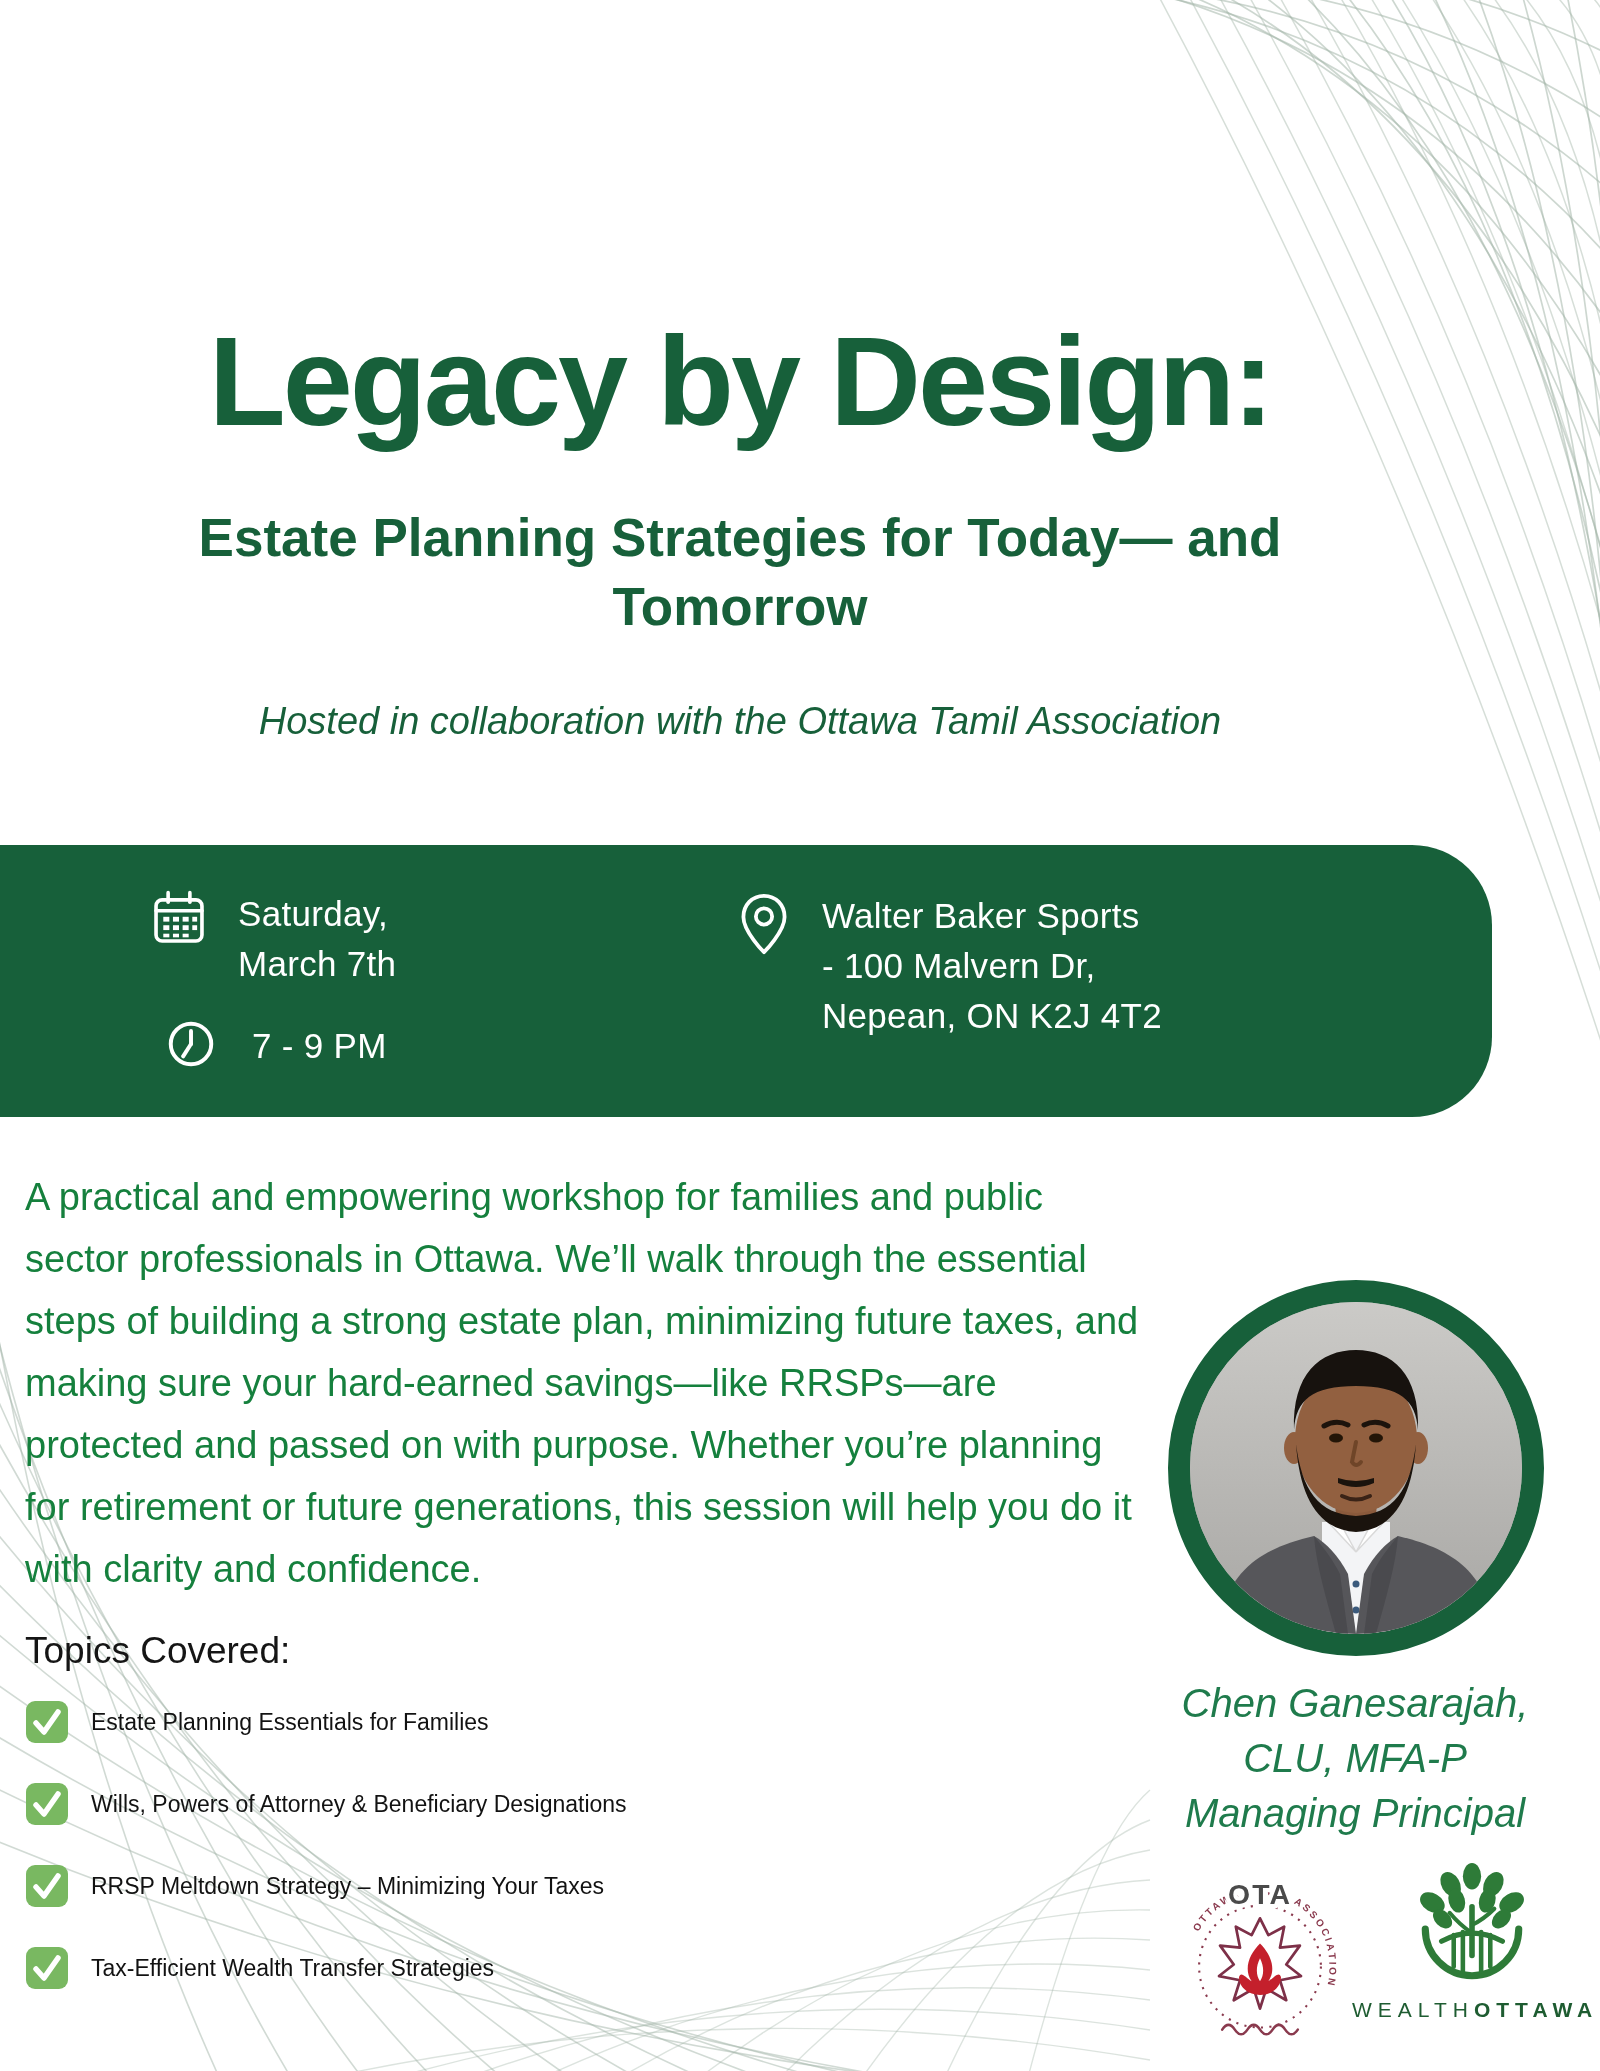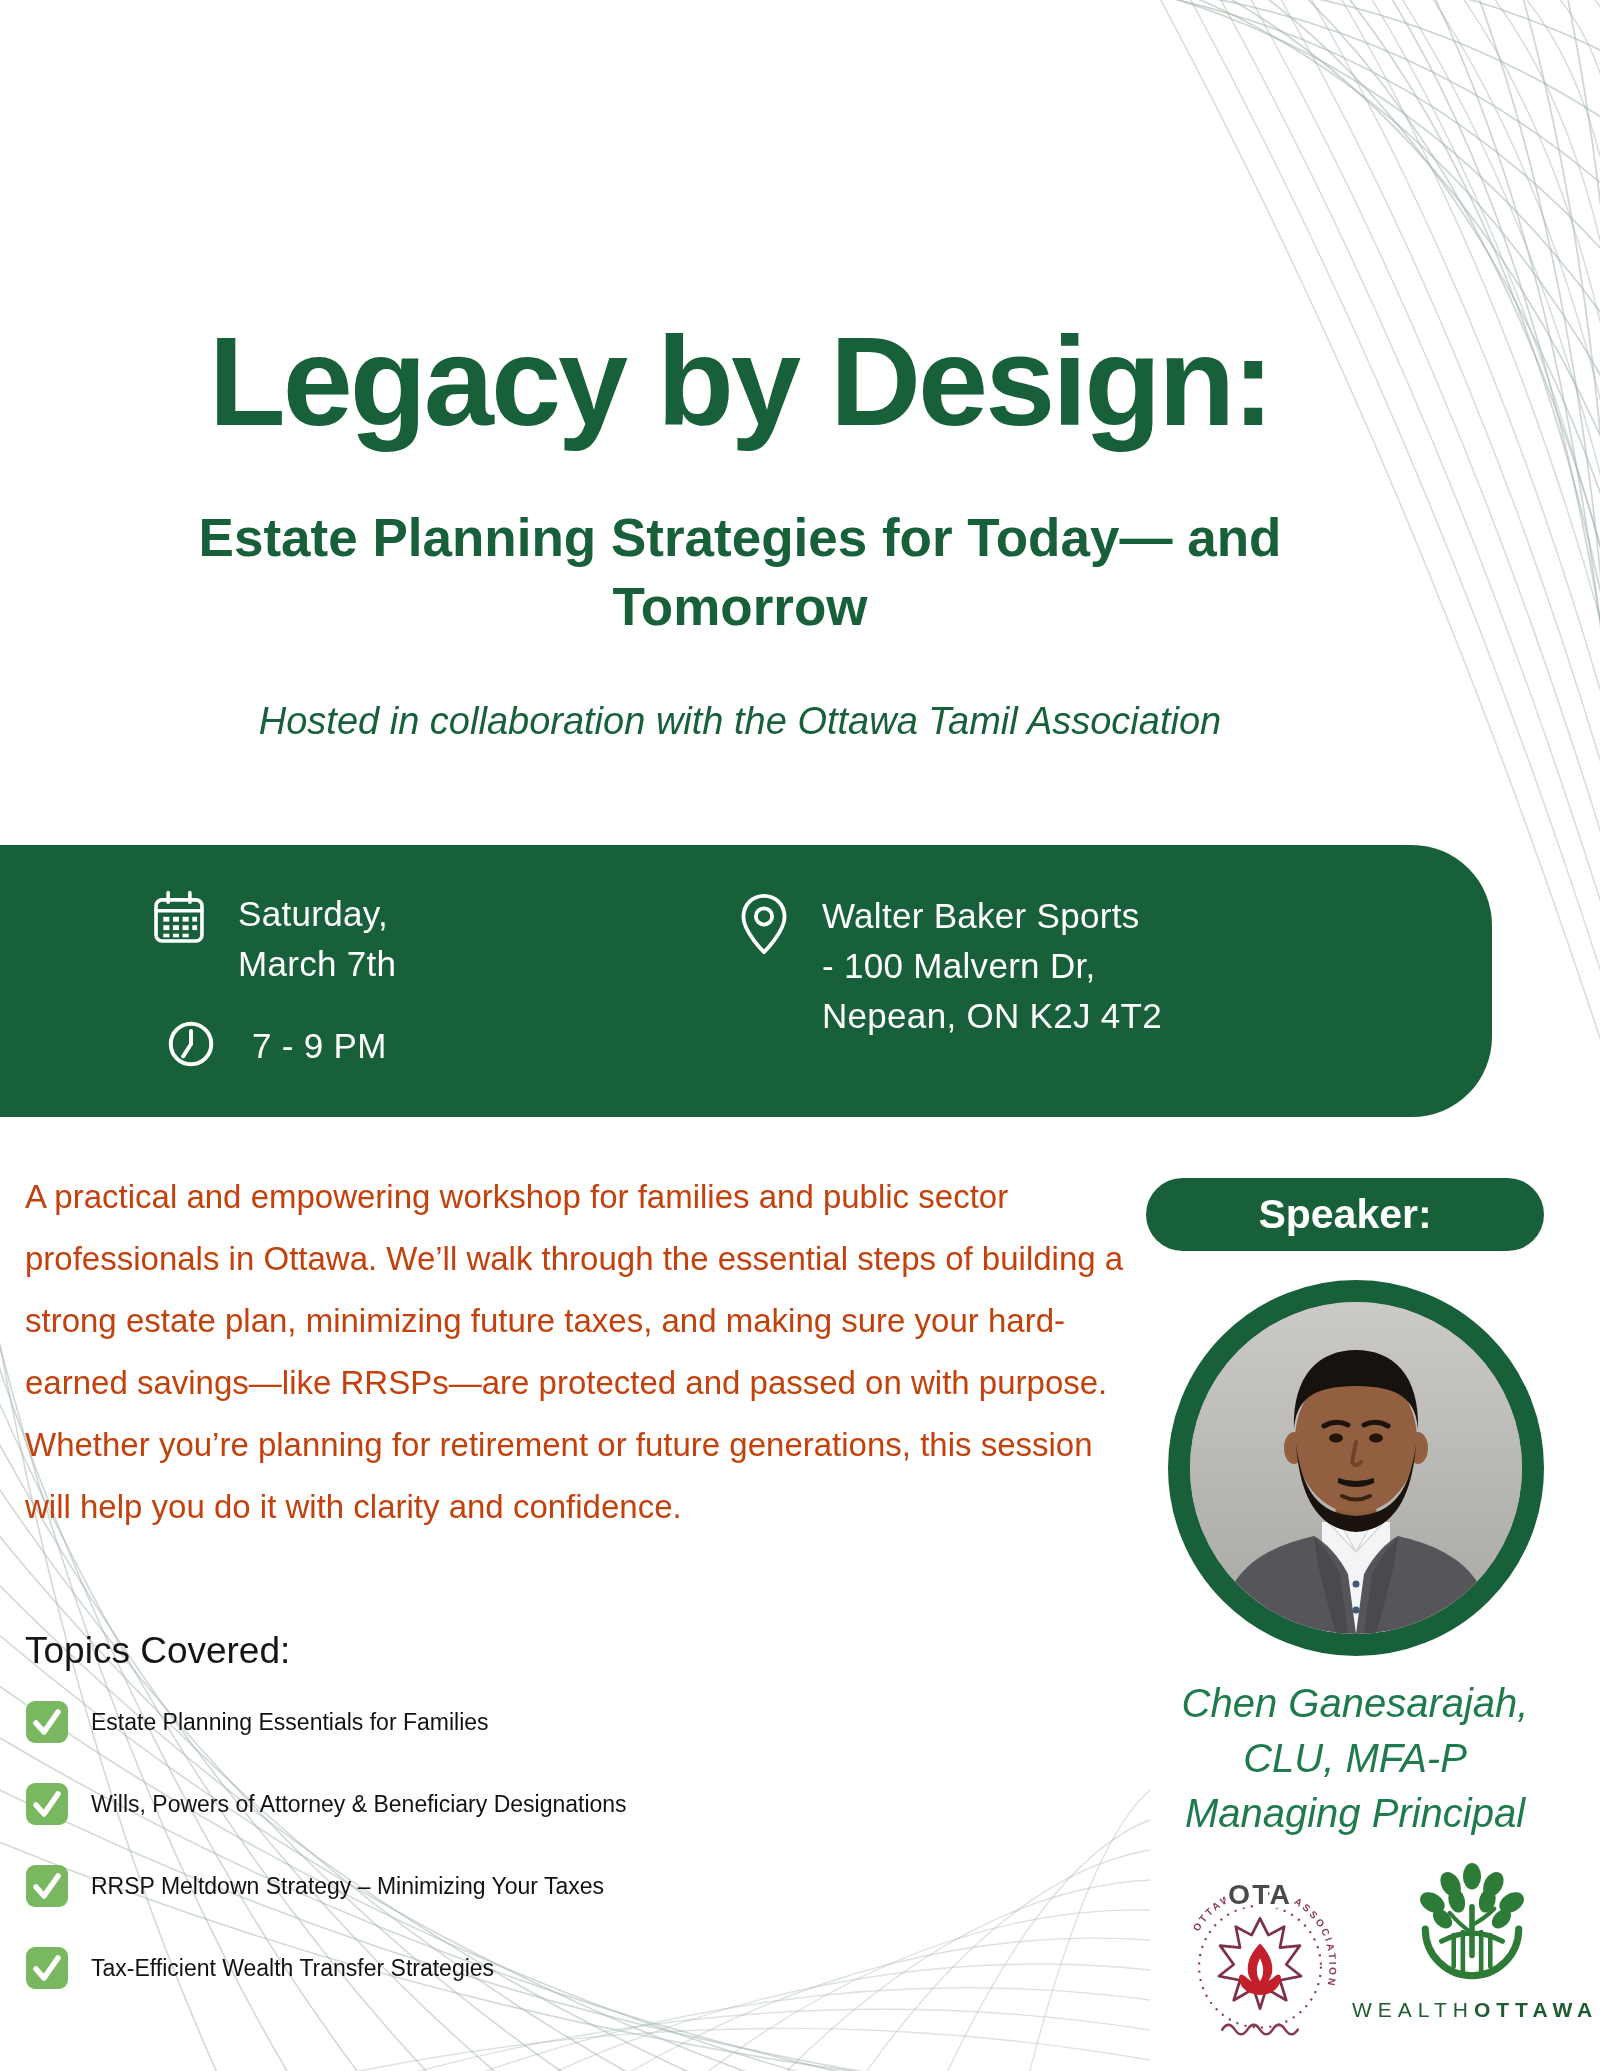--- a/index.html
+++ b/index.html
@@ -19,21 +19,21 @@
             background:#17603A; border-radius:0 80px 80px 0; color:#fff; }
   .b-row { position:absolute; display:flex; align-items:flex-start; }
   .date-block { left:150px; top:44px; gap:30px; }
   .time-block { left:164px; top:172px; gap:34px; align-items:center; }
   .loc-block  { left:738px; top:46px; gap:32px; }
   .b-txt { font-size:35px; line-height:50px; font-weight:400; letter-spacing:0.3px; }
   .b-txt span { display:block; }
   .icon-wrap { flex:0 0 auto; }
 
   .description { position:absolute; left:25px; top:1166px; width:1120px;
-                 font-size:33px; line-height:62px; color:#c2410c; font-weight:400; }
+                 font-size:38px; line-height:62px; color:#15803d; font-weight:400; }
 
   .topics { position:absolute; left:25px; top:1630px; width:1110px; }
   .topics-heading { font-size:37px; color:#151515; margin-bottom:28px; }
   .topics ul { list-style:none; }
   .topics li { display:flex; align-items:center; gap:22px; margin-bottom:38px;
                font-size:23px; color:#121212; }
   .check { width:44px; height:44px; flex:0 0 auto; }
 
   .speaker-pill { position:absolute; left:1146px; top:1178px; width:398px; height:73px;
                   background:#17603A; border-radius:40px; color:#fff; display:flex;
@@ -207,23 +207,20 @@
       <li>
         <svg class="check" viewBox="0 0 44 44">
             <rect x="1" y="1" width="42" height="42" rx="9" fill="#79B861"></rect>
             <polyline points="11,23 19,32 33,12" fill="none" stroke="#ffffff" stroke-width="5.5" stroke-linecap="round" stroke-linejoin="round"></polyline>
           </svg>
         <span>Tax-Efficient Wealth Transfer Strategies</span>
       </li>
     </ul>
   </section>
 
-  <div class="speaker-pill">
-    <span>Speaker:</span>
-  </div>
 
   <div class="portrait">
     <svg viewBox="0 0 332 332">
       <defs>
         <linearGradient id="pg" x1="0" y1="0" x2="0" y2="1">
           <stop offset="0" stop-color="#cbcac7"></stop>
             <stop offset="1" stop-color="#a8a7a4"></stop>
         </linearGradient>
       </defs>
       <rect width="332" height="332" fill="url(#pg)"></rect>

